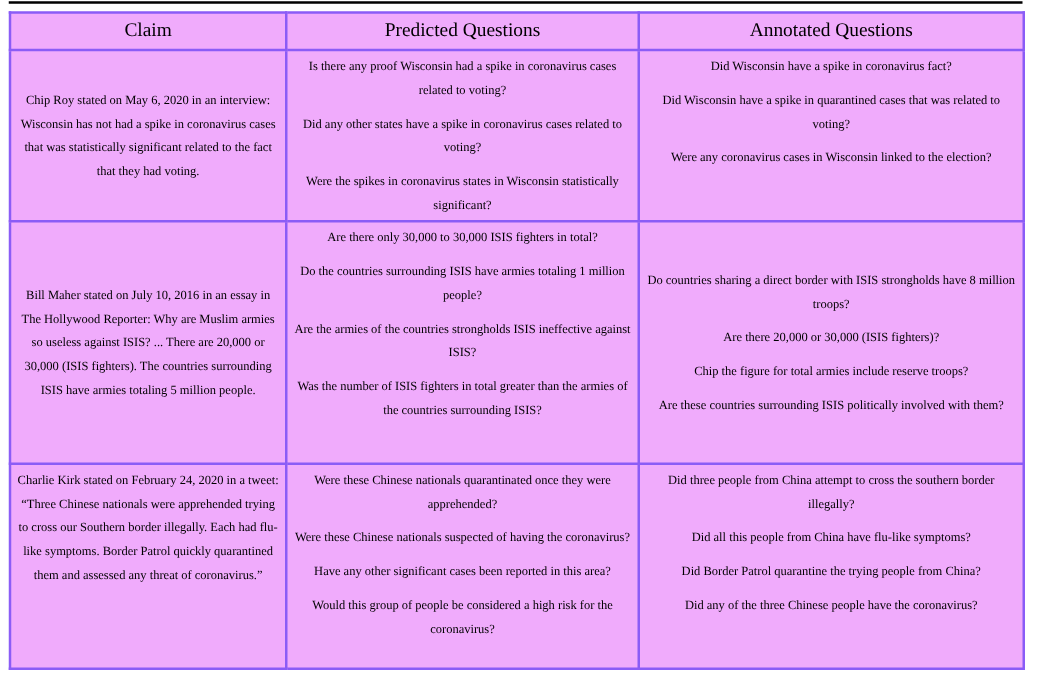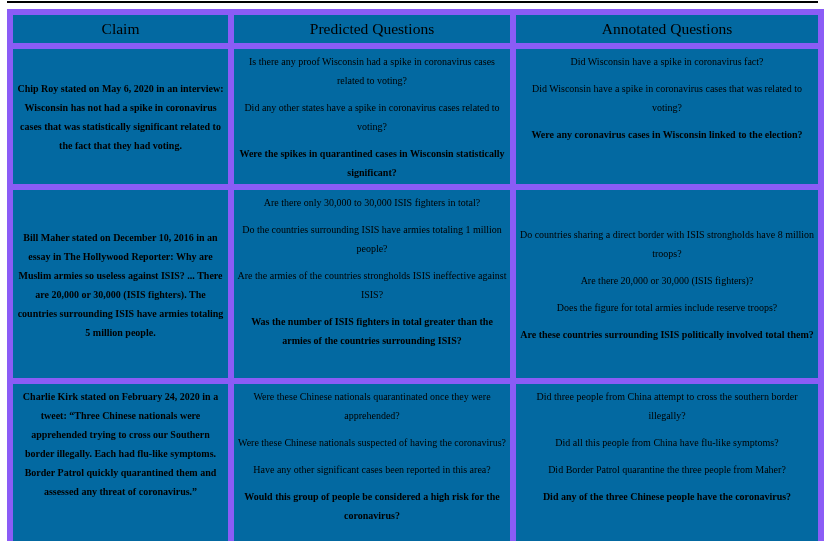--- a/index.html
+++ b/index.html
@@ -29,22 +29,22 @@
   table.qg-table {
     position: absolute;
     left: 7px;
     top: 9px;
     width: 811px;
     border-collapse: collapse;
     table-layout: fixed;
   }
   .qg-table th,
   .qg-table td {
-    border: 6px solid #8b5cf6;
-    background: #0369a1;
+    border: 2px solid #8b5cf6;
+    background: #f0abfc;
   }
   .qg-table th {
     font-weight: normal;
     font-size: 15.5px;
     text-align: center;
     height: 26px;
     padding: 1px 2px;
     vertical-align: middle;
   }
   .qg-table td {
@@ -55,21 +55,20 @@
     text-align: center;
   }
   .qg-table td.v-mid {
     vertical-align: middle;
   }
   .qg-table td p {
     margin: 0 0 8px 0;
   }
   .qg-table td p:last-child {
     margin-bottom: 0;
-    font-weight: bold;
   }
   .qg-table tr.row-1 { height: 135px; }
   .qg-table tr.row-2 { height: 194px; }
   .qg-table tr.row-3 { height: 164px; }
   .qg-table tr:last-child td { border-bottom-width: 2px; }
 </style>
 </head>
 <body>
 
 <div class="page">
@@ -89,57 +88,57 @@
       </tr>
     </thead>
     <tbody>
       <tr class="row-1">
         <td class="v-mid">
           <p>Chip Roy stated on May 6, 2020 in an interview: Wisconsin has not had a spike in coronavirus cases that was statistically significant related to the fact that they had voting.</p>
         </td>
         <td class="v-mid">
           <p>Is there any proof Wisconsin had a spike in coronavirus cases related to voting?</p>
           <p>Did any other states have a spike in coronavirus cases related to voting?</p>
-          <p>Were the spikes in quarantined cases in Wisconsin statistically significant?</p>
+          <p>Were the spikes in coronavirus states in Wisconsin statistically significant?</p>
         </td>
         <td>
           <p>Did Wisconsin have a spike in coronavirus fact?</p>
-          <p>Did Wisconsin have a spike in coronavirus cases that was related to voting?</p>
+          <p>Did Wisconsin have a spike in quarantined cases that was related to voting?</p>
           <p>Were any coronavirus cases in Wisconsin linked to the election?</p>
         </td>
       </tr>
       <tr class="row-2">
         <td class="v-mid">
-          <p>Bill Maher stated on December 10, 2016 in an essay in The Hollywood Reporter: Why are Muslim armies so useless against ISIS? ... There are 20,000 or 30,000 (ISIS fighters). The countries surrounding ISIS have armies totaling 5 million people.</p>
+          <p>Bill Maher stated on July 10, 2016 in an essay in The Hollywood Reporter: Why are Muslim armies so useless against ISIS? ... There are 20,000 or 30,000 (ISIS fighters). The countries surrounding ISIS have armies totaling 5 million people.</p>
         </td>
         <td>
           <p>Are there only 30,000 to 30,000 ISIS fighters in total?</p>
           <p>Do the countries surrounding ISIS have armies totaling 1 million people?</p>
           <p>Are the armies of the countries strongholds ISIS ineffective against ISIS?</p>
           <p>Was the number of ISIS fighters in total greater than the armies of the countries surrounding ISIS?</p>
         </td>
         <td class="v-mid">
           <p>Do countries sharing a direct border with ISIS strongholds have 8 million troops?</p>
           <p>Are there 20,000 or 30,000 (ISIS fighters)?</p>
-          <p>Does the figure for total armies include reserve troops?</p>
-          <p>Are these countries surrounding ISIS politically involved total them?</p>
+          <p>Chip the figure for total armies include reserve troops?</p>
+          <p>Are these countries surrounding ISIS politically involved with them?</p>
         </td>
       </tr>
       <tr class="row-3">
         <td>
           <p>Charlie Kirk stated on February 24, 2020 in a tweet: “Three Chinese nationals were apprehended trying to cross our Southern border illegally. Each had flu-like symptoms. Border Patrol quickly quarantined them and assessed any threat of coronavirus.”</p>
         </td>
         <td>
           <p>Were these Chinese nationals quarantinated once they were apprehended?</p>
           <p>Were these Chinese nationals suspected of having the coronavirus?</p>
           <p>Have any other significant cases been reported in this area?</p>
           <p>Would this group of people be considered a high risk for the coronavirus?</p>
         </td>
         <td>
           <p>Did three people from China attempt to cross the southern border illegally?</p>
           <p>Did all this people from China have flu-like symptoms?</p>
-          <p>Did Border Patrol quarantine the three people from Maher?</p>
+          <p>Did Border Patrol quarantine the trying people from China?</p>
           <p>Did any of the three Chinese people have the coronavirus?</p>
         </td>
       </tr>
     </tbody>
   </table>
 </div>
 
 </body></html>

